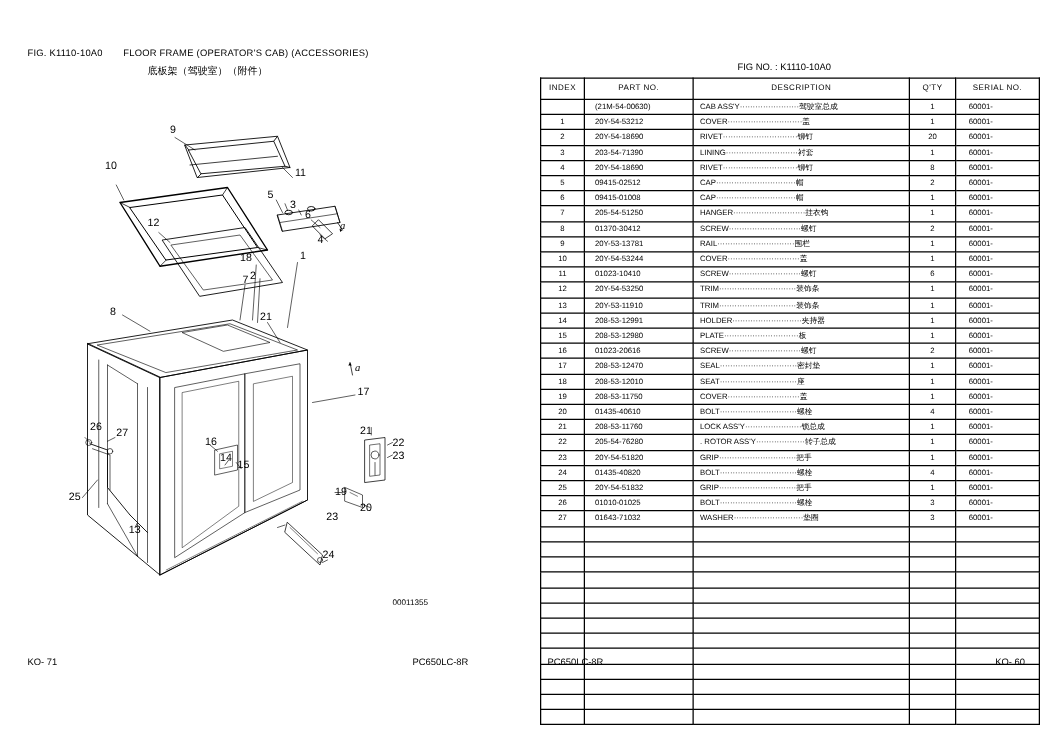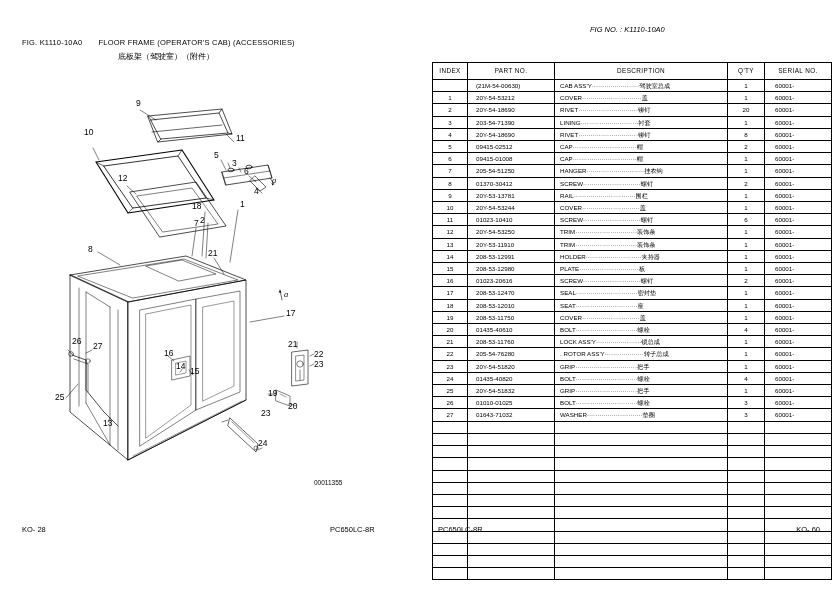--- a/index.html
+++ b/index.html
@@ -59,24 +59,23 @@
   }
 
   
   .right-page {
     position: absolute;
     left: 420px; top: 0;
     width: 420px; height: 596px;
   }
   .fig-no {
     position: absolute;
-    left: 170px; top: 25px;
+    left: 170px; top: 49px;
     font-size: 7.5px;
     white-space: nowrap;
-    font-style: italic;
   }
   .foot-model-right {
     position: absolute;
     left: 18px; top: 525px;
     font-size: 7.5px;
   }
   .foot-right {
     position: absolute;
     right: 20px; top: 525px;
     font-size: 7.5px;
@@ -295,21 +294,21 @@
         <span class="lbl" style="left:103px;top:358px">13</span>
         <span class="lbl" style="left:261px;top:348px">23</span>
         <span class="lbl" style="left:258px;top:378px">24</span>
 
         <span class="lbl-i" style="left:272px;top:115px">a</span>
         <span class="lbl-i" style="left:284px;top:229px">a</span>
       </div>
     </div>
 
     <div class="drawing-id">00011355</div>
-    <div class="foot-left">KO- 28</div>
+    <div class="foot-left">KO- 71</div>
     <div class="foot-model-left">PC650LC-8R</div>
   </div>
 
   <div class="right-page">
 
     <div class="fig-no">FIG NO. : K1110-10A0</div>
 
     <table class="parts-table">
       <thead>
         <tr>

